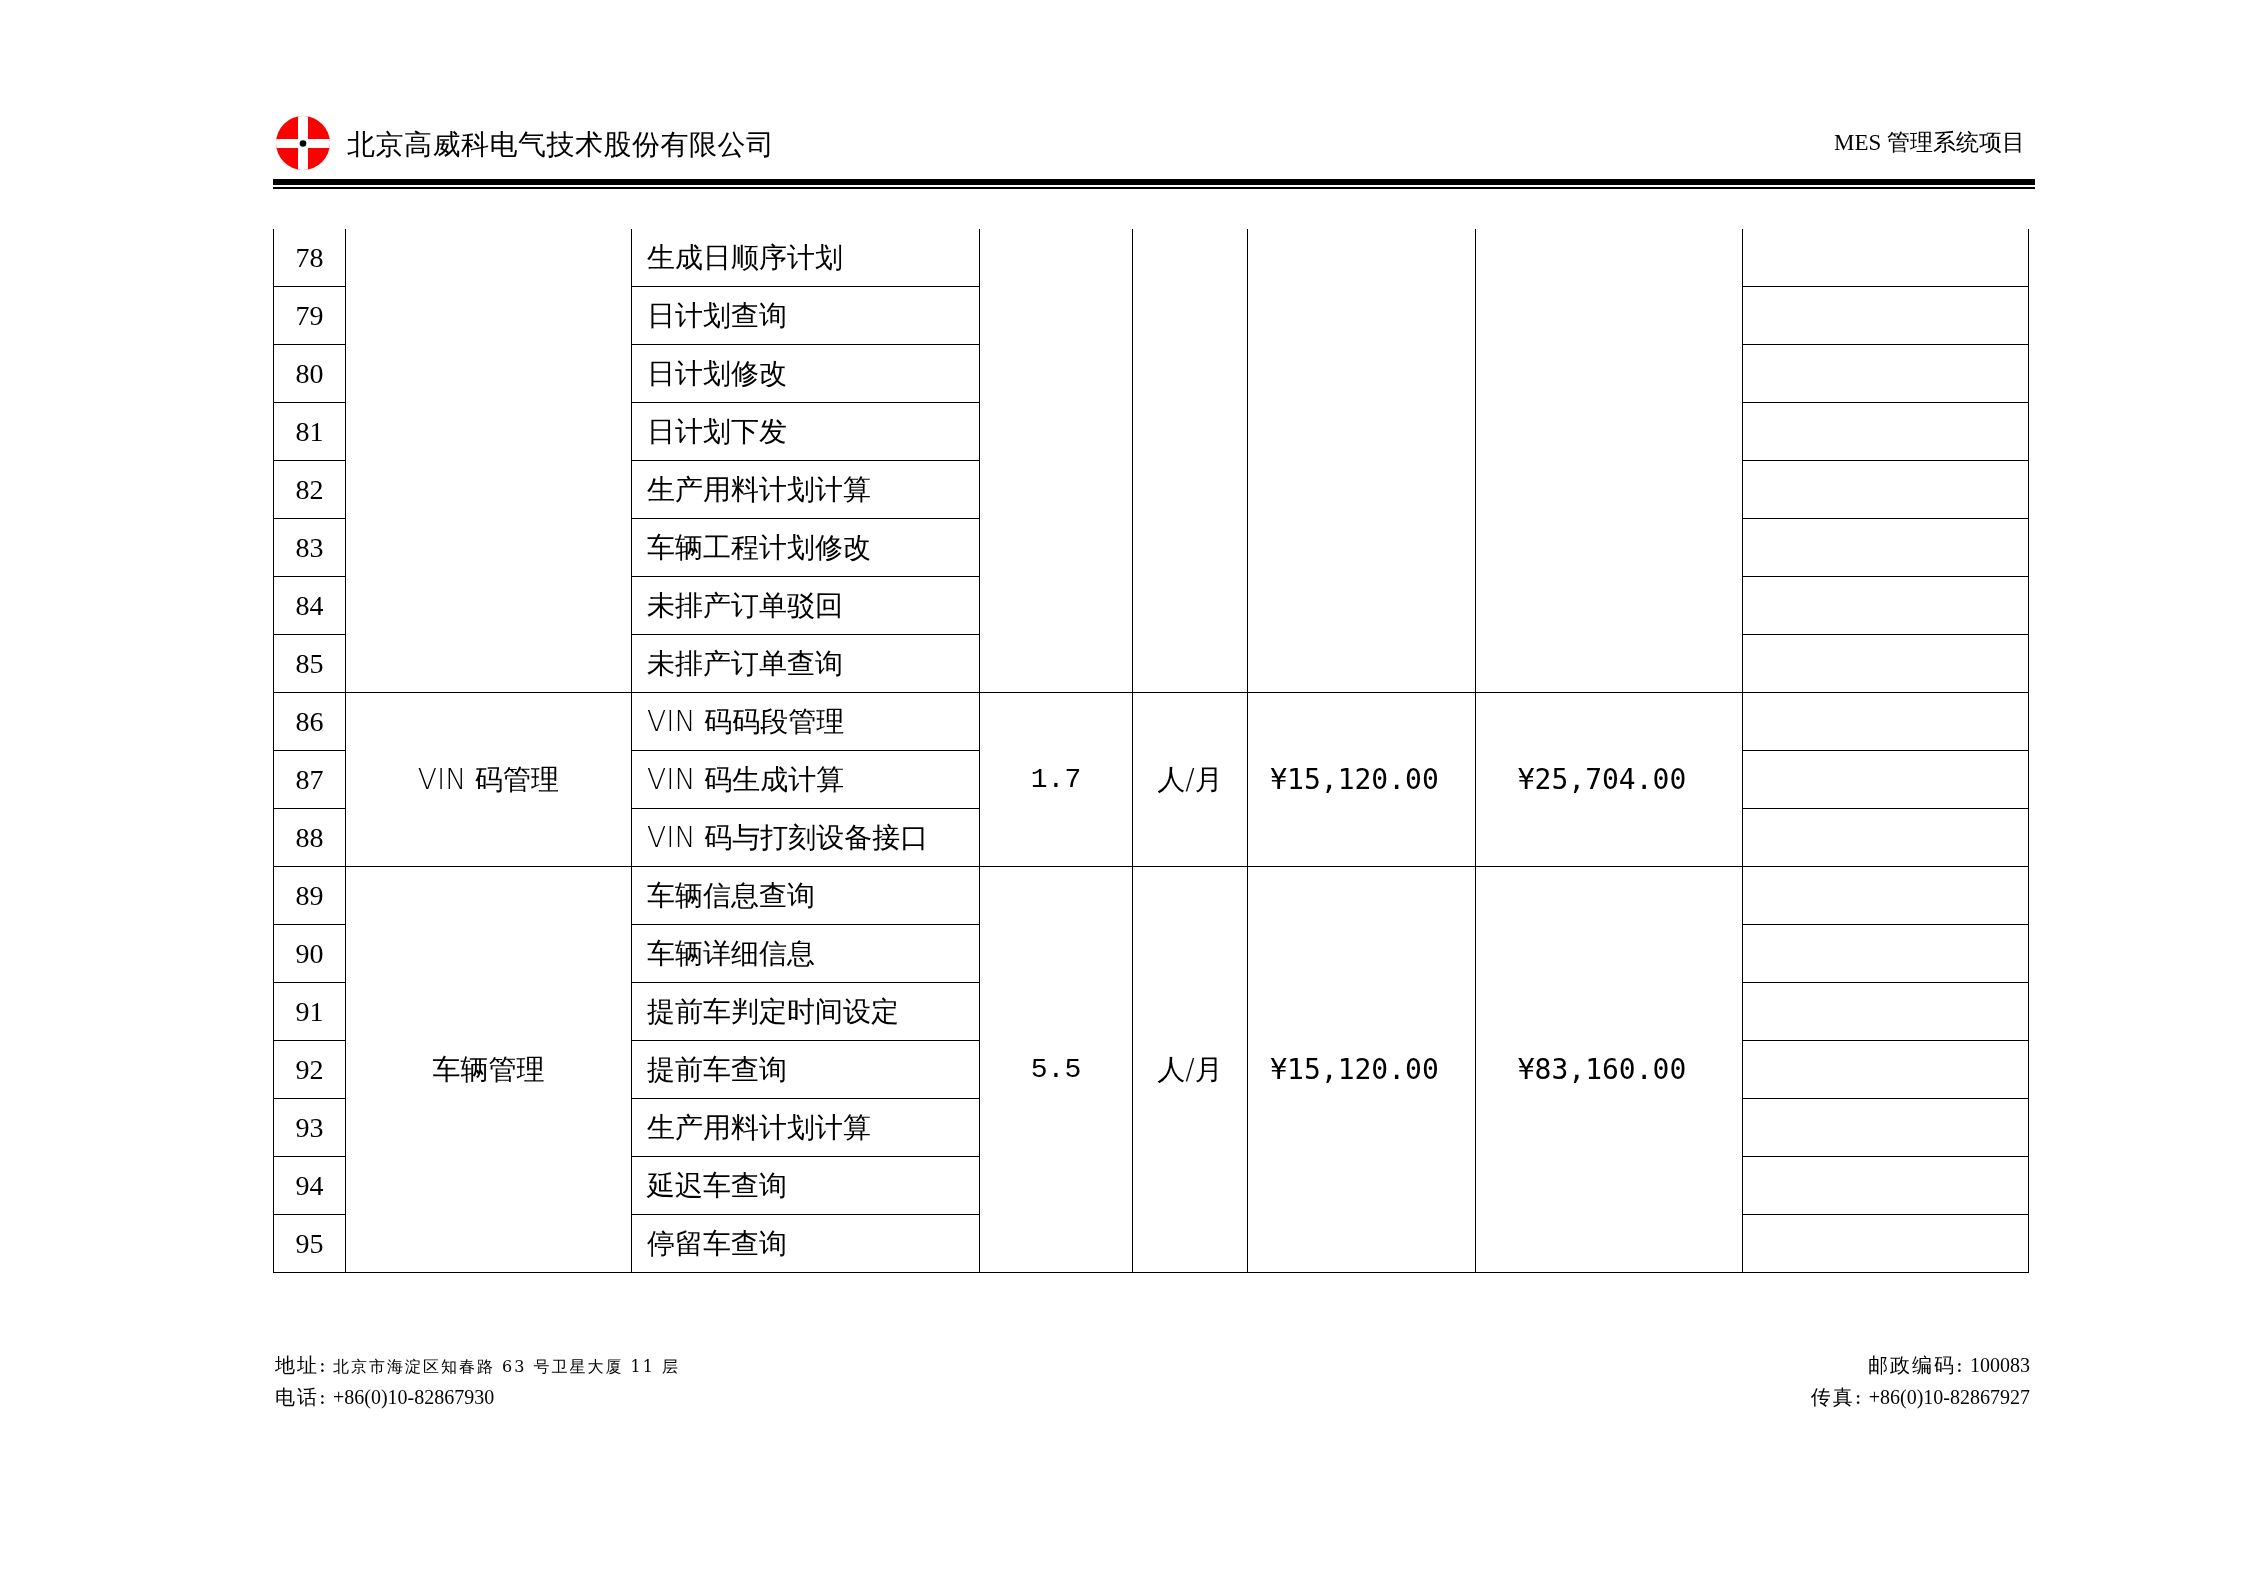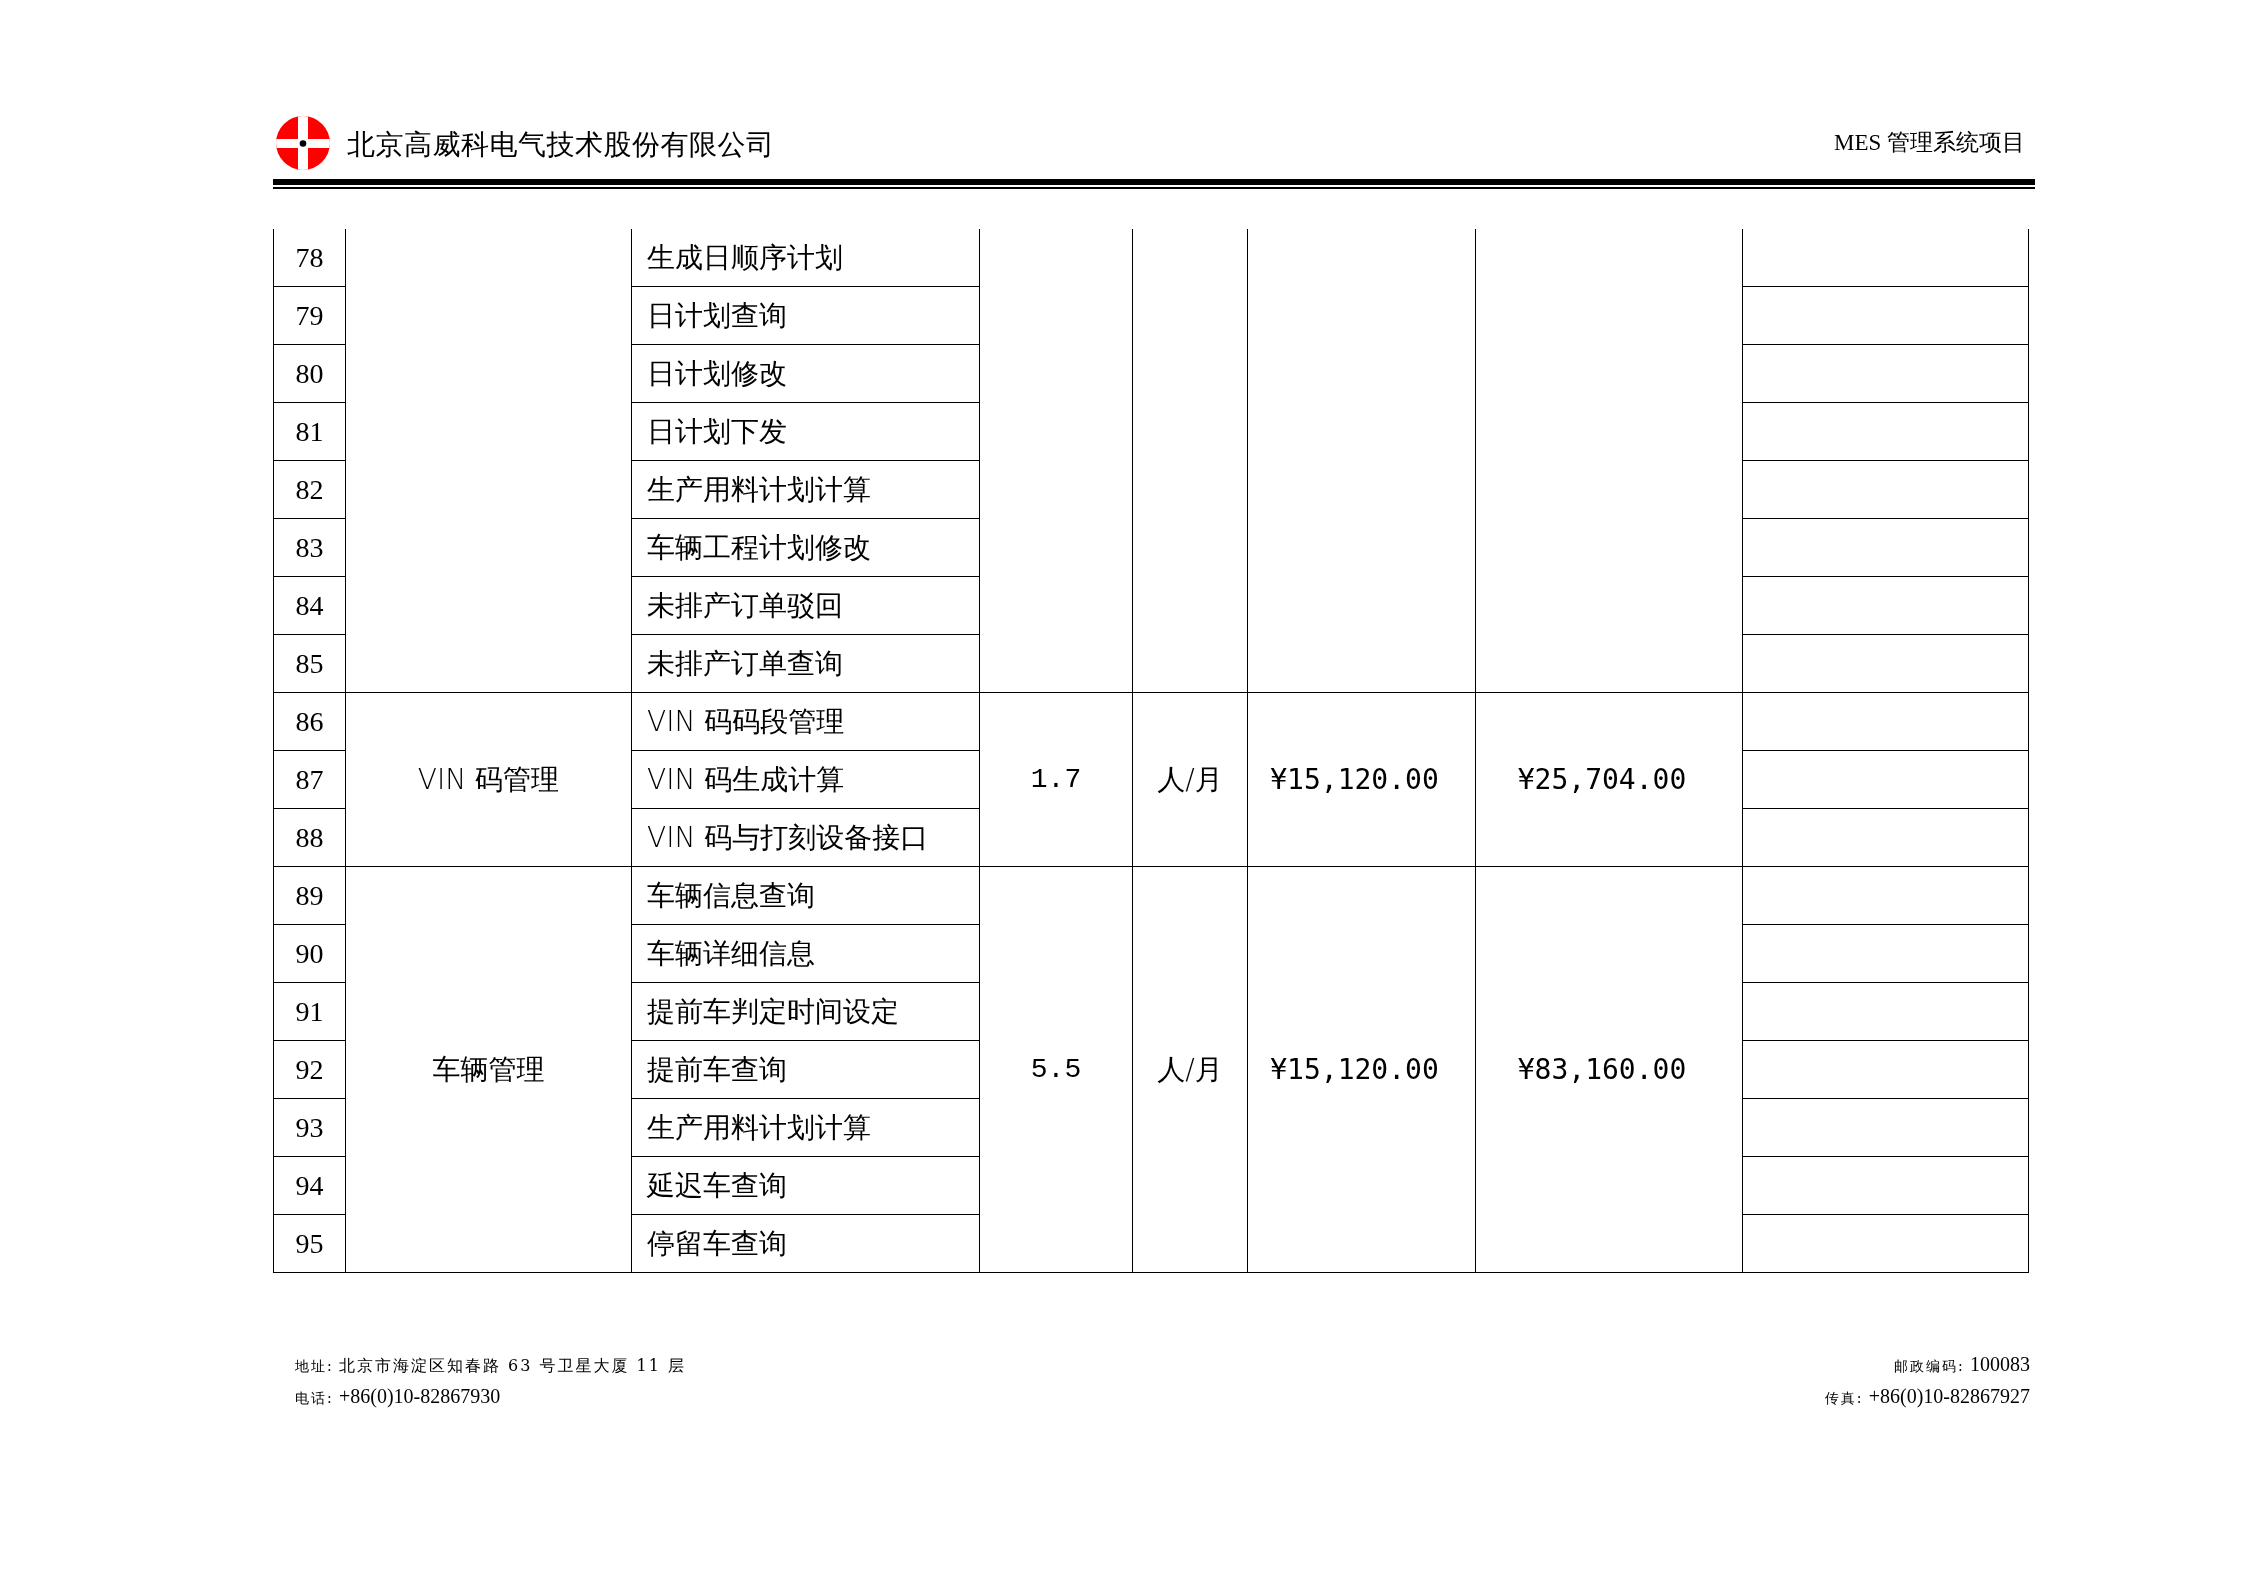--- a/index.html
+++ b/index.html
@@ -130,23 +130,22 @@
     .footer-line {
       position: absolute;
       white-space: nowrap;
     }
     .footer-left-1 { left: 2px; top: 0; }
     .footer-left-2 { left: 2px; top: 32px; text-align: center; }
     .footer-right-1 { right: 0; top: 0; }
     .footer-right-2 { right: 0; top: 32px; }
     .footer-label {
       font-family: "DejaVu Serif", serif;
-      font-size: 14px;
+      font-size: 20px;
       letter-spacing: 2px;
-      margin-left: 20px;
     }
     .footer-value {
       font-family: "Liberation Serif", serif;
       font-size: 20px;
     }
     .footer-address {
       font-family: "DejaVu Serif", serif;
       font-size: 16px;
       letter-spacing: 2px;
     }

